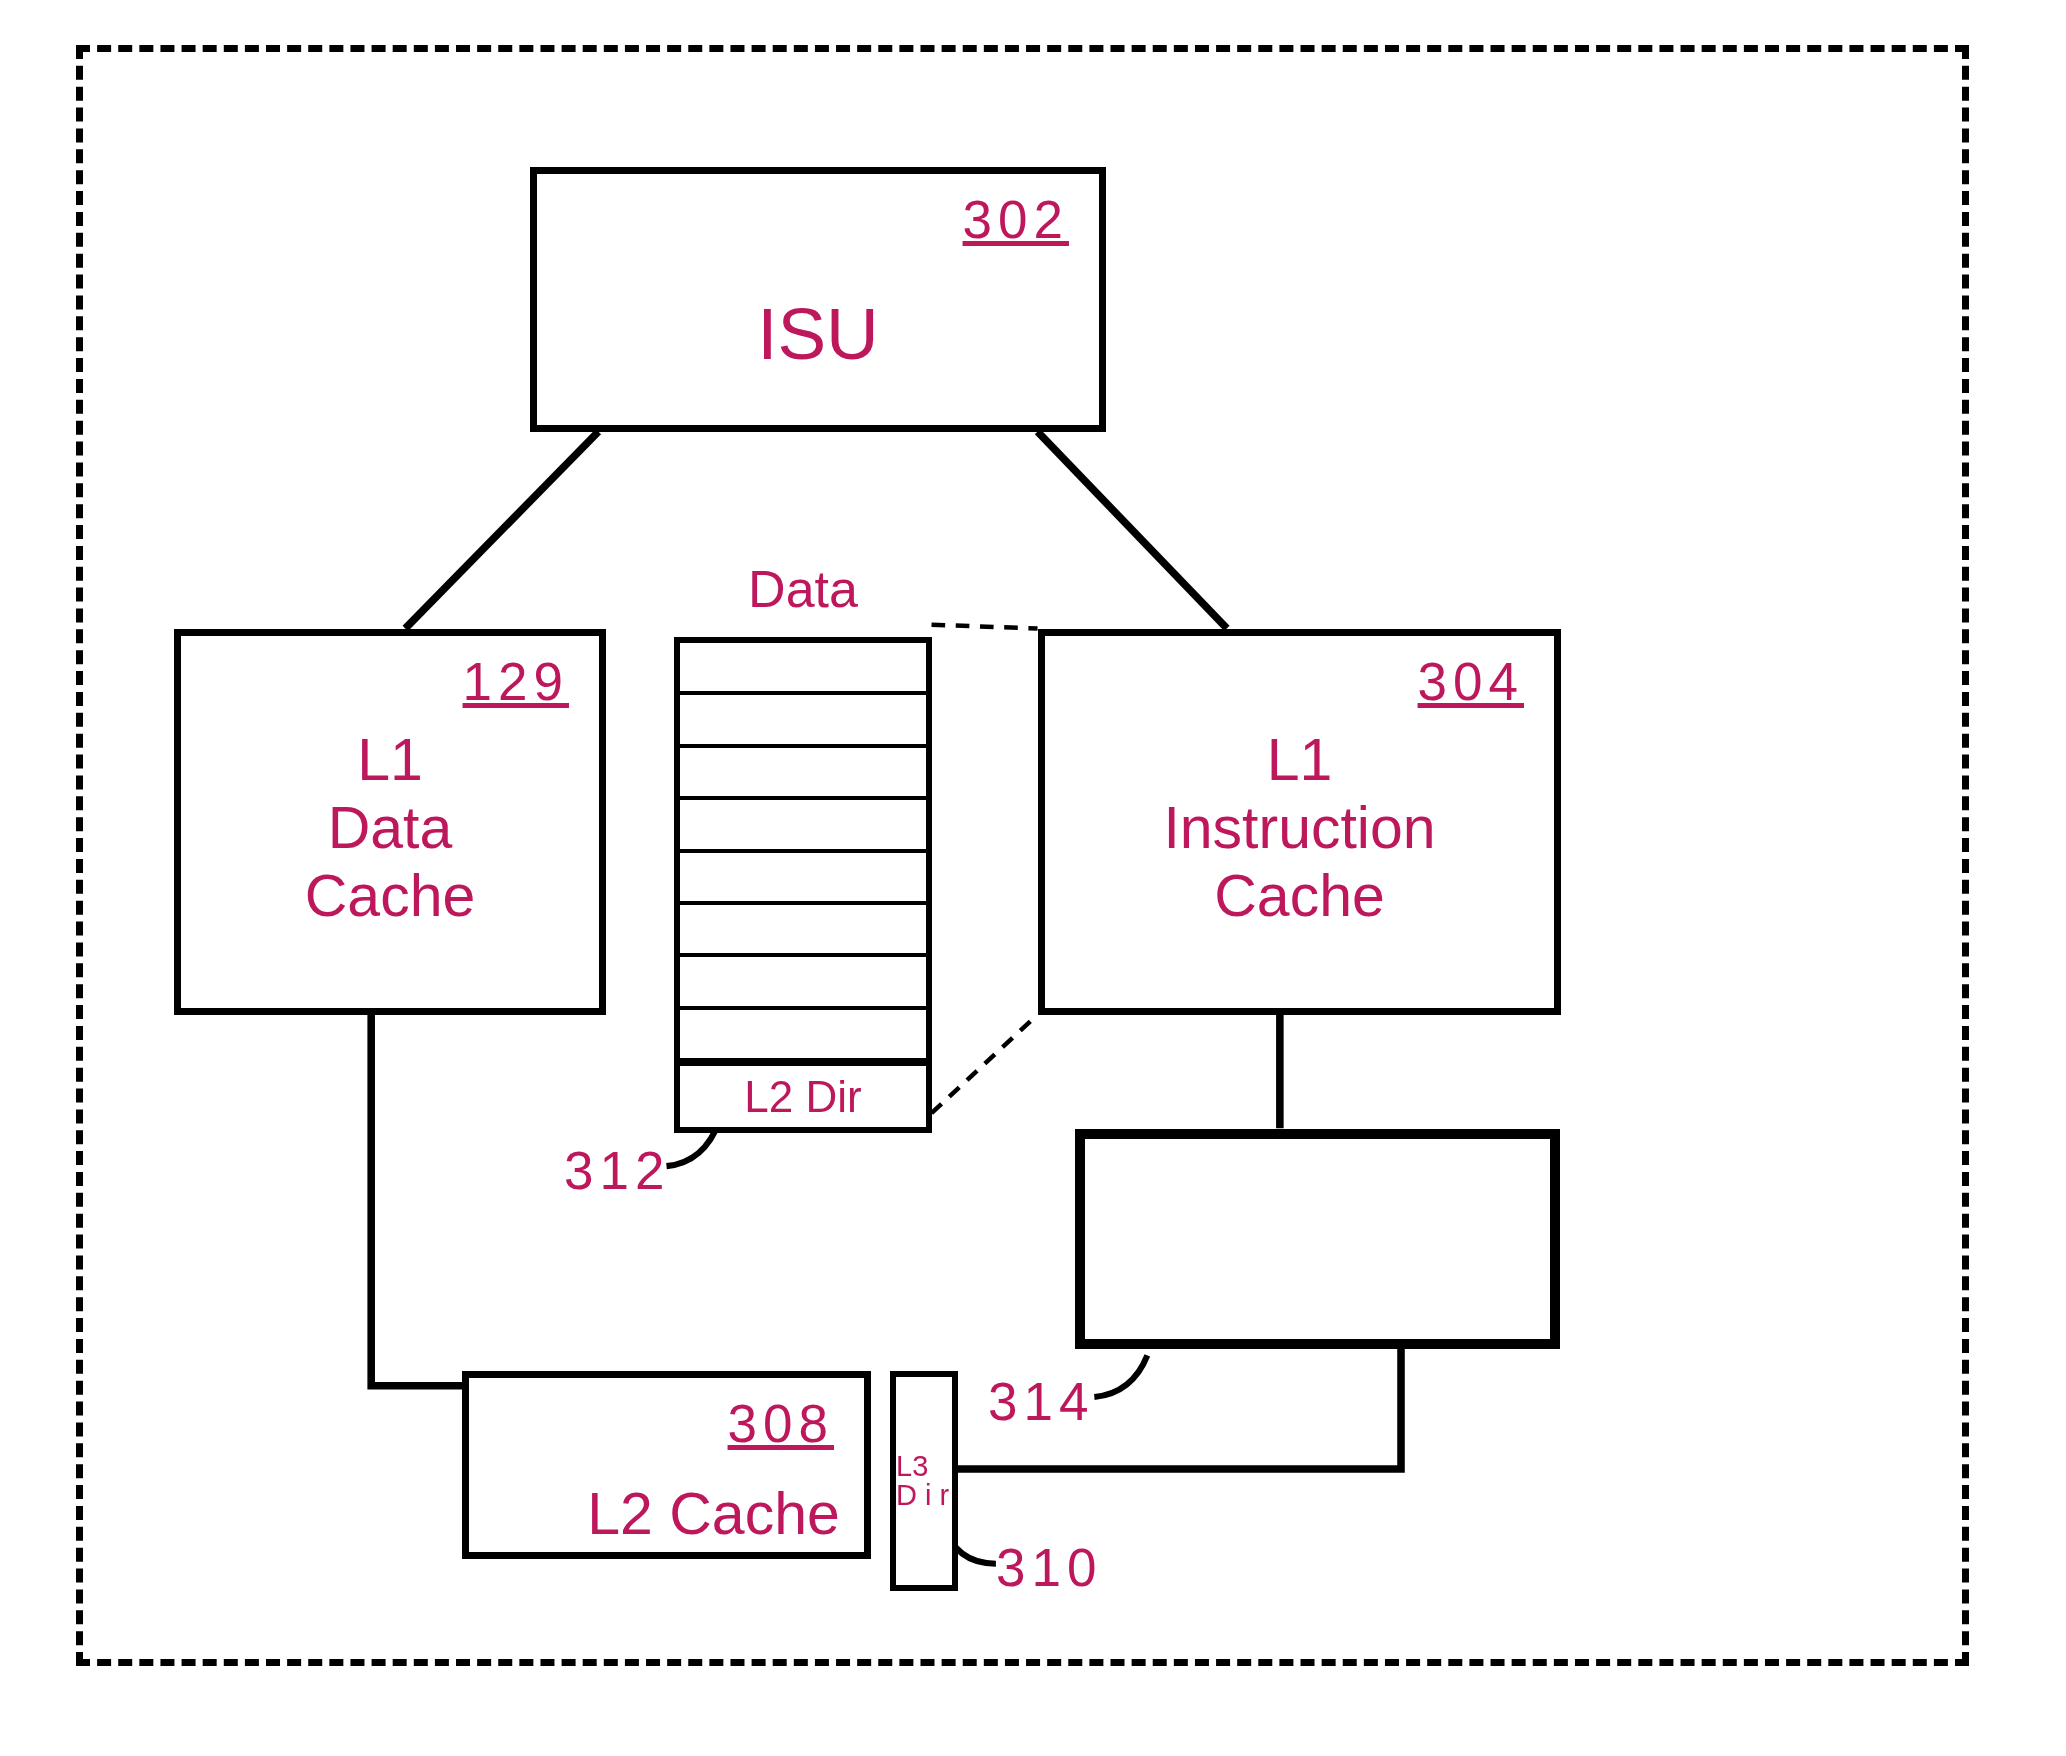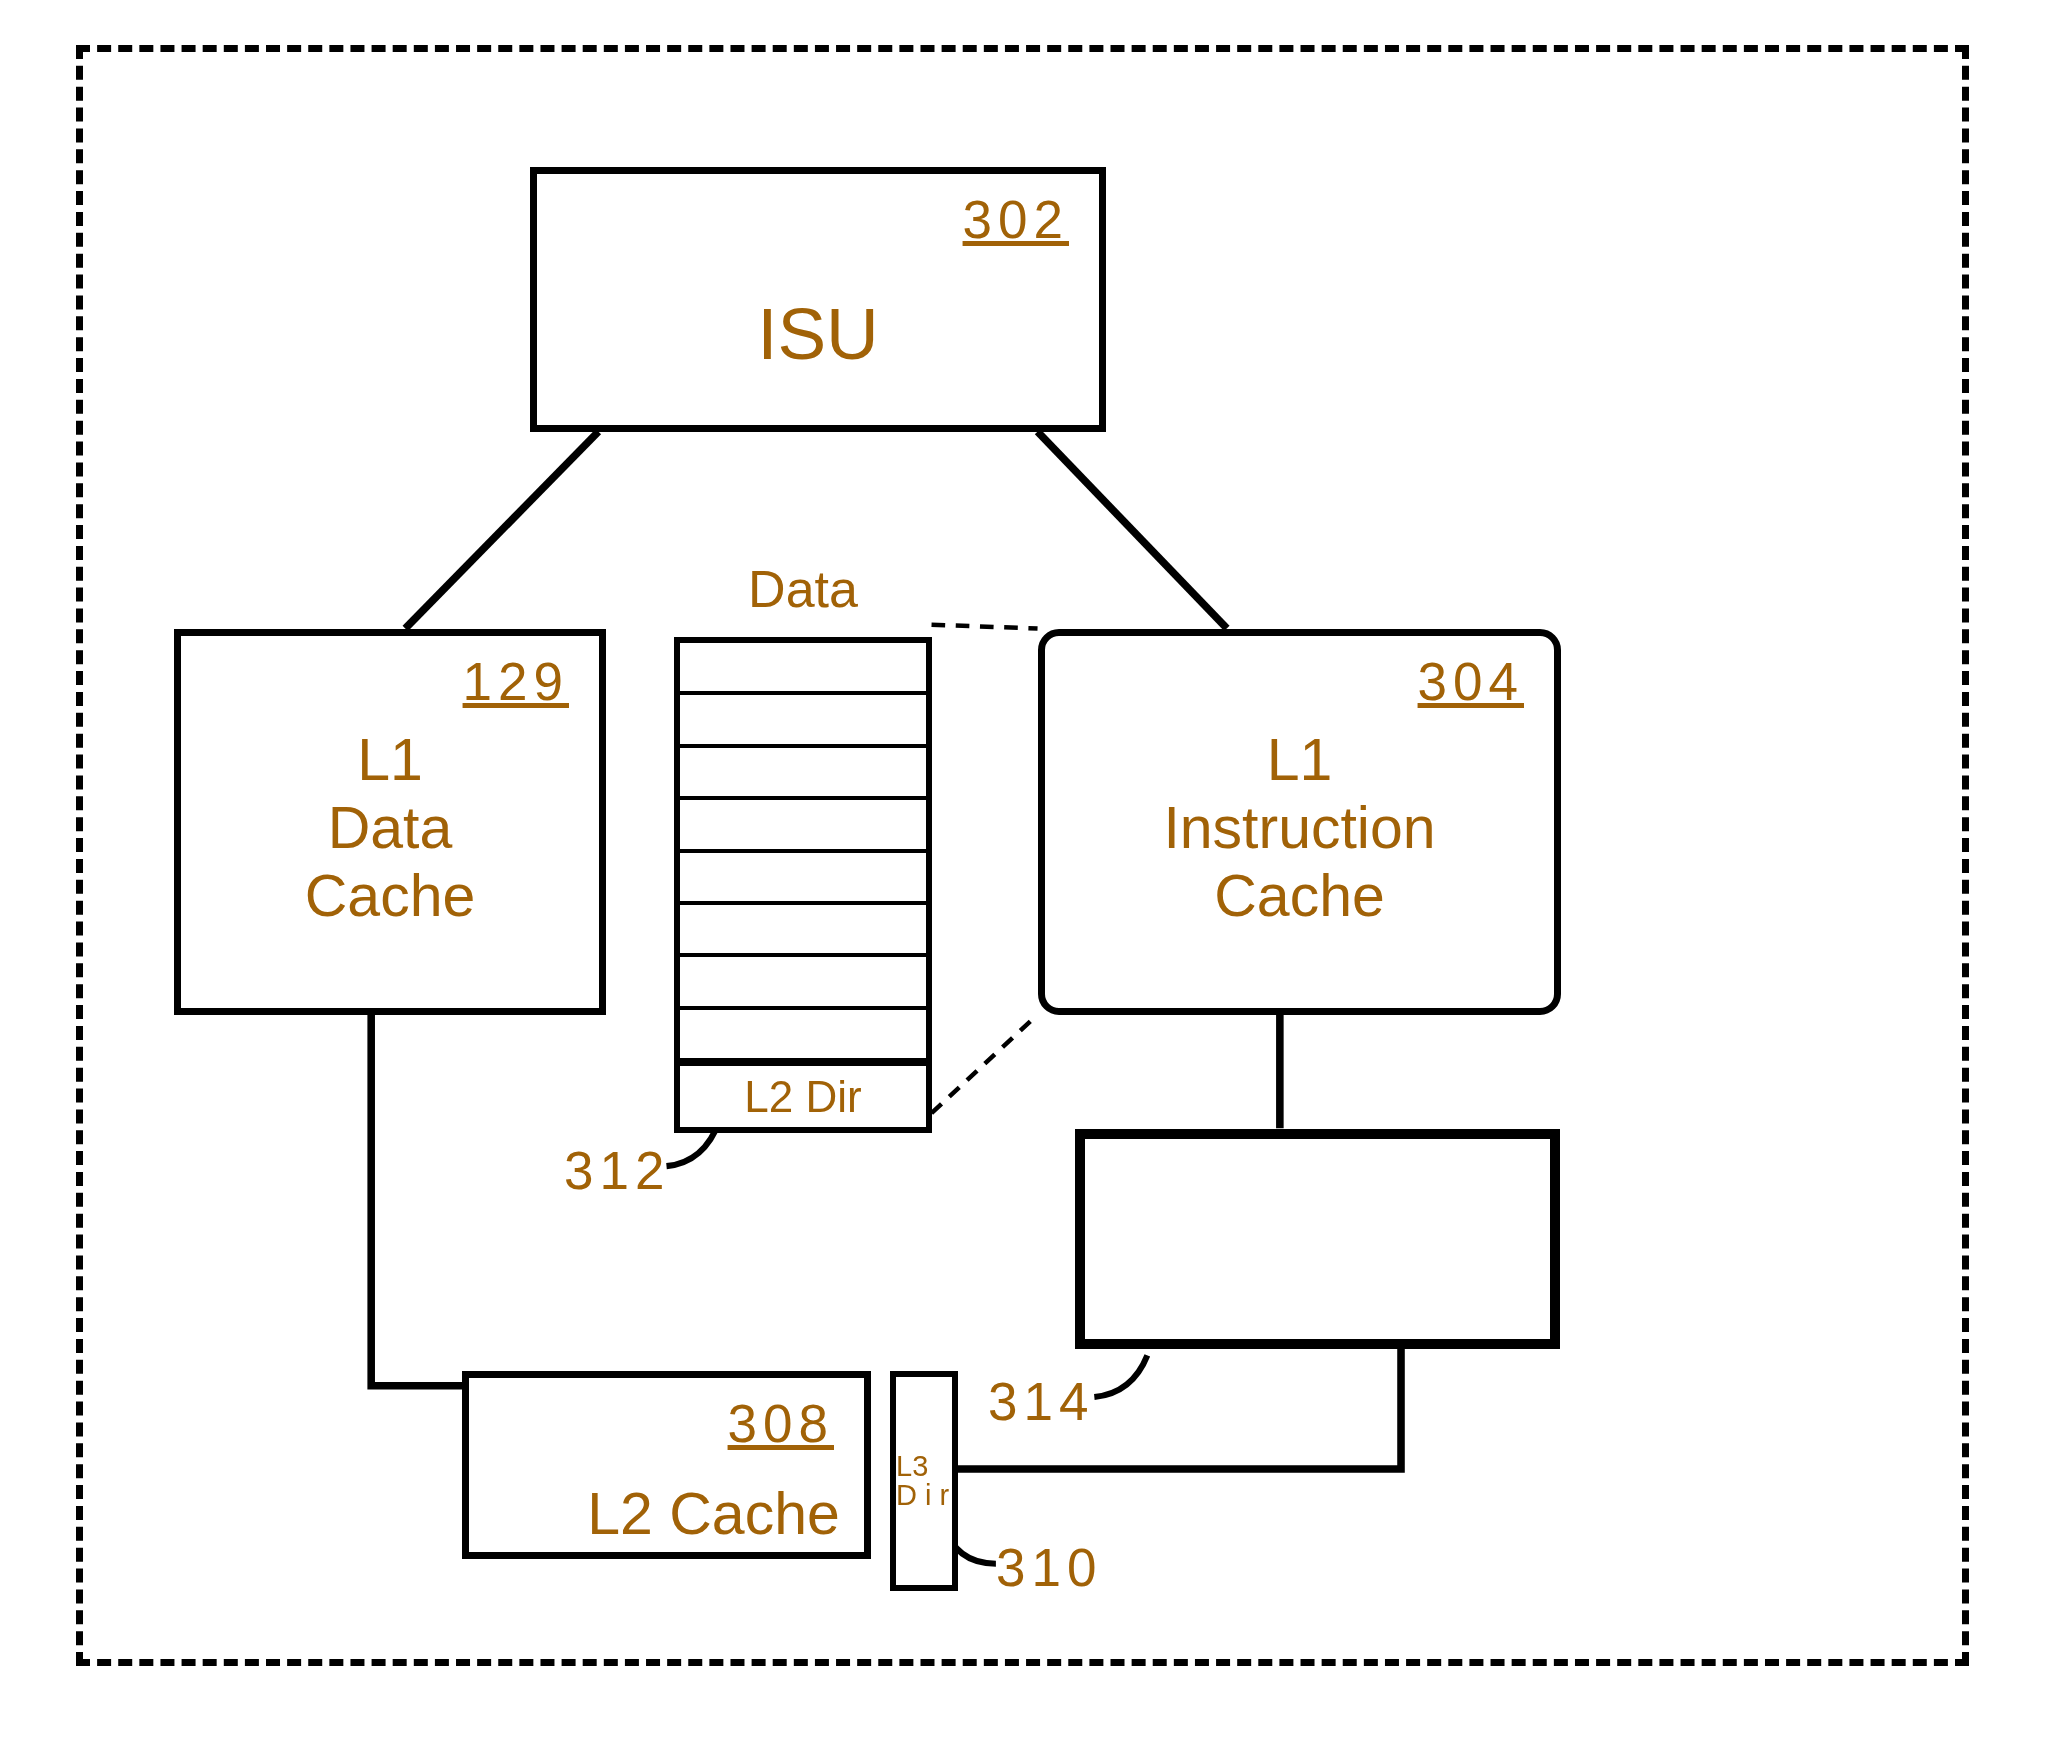--- a/index.html
+++ b/index.html
@@ -5,21 +5,21 @@
   html, body {
     margin: 0;
     padding: 0;
     background: #fff;
   }
   .canvas {
     position: relative;
     width: 2066px;
     height: 1756px;
     font-family: Arial, Helvetica, sans-serif;
-    color: #a16207;
+    color: #be185d;
   }
   .dashed-frame {
     position: absolute;
     left: 76px;
     top: 45px;
     width: 1893px;
     height: 1621px;
     border: 7.6px dashed #000;
     box-sizing: border-box;
   }
@@ -145,21 +145,21 @@
   </div>
   <div class="label" style="left:530px; top:292px; width:576px; font-size:73px;">ISU</div>
 
   <div class="box" style="left:174px; top:629px; width:432px; height:386px;">
     <span class="ref" style="right:30px; top:15px;">129</span>
   </div>
   <div class="label" style="left:174px; top:727px; width:432px; font-size:59px;">L1
 Data
 Cache</div>
 
-  <div class="box" style="left:1038px; top:629px; width:523px; height:386px;border-radius:21px;">
+  <div class="box" style="left:1038px; top:629px; width:523px; height:386px;">
     <span class="ref" style="right:30px; top:15px;">304</span>
   </div>
   <div class="label" style="left:1038px; top:727px; width:523px; font-size:59px;">L1
 Instruction
 Cache</div>
 
   <div class="sets-title">Data</div>
   <div class="sets-box">
     <div class="sets-row"></div>
     <div class="sets-row"></div>

